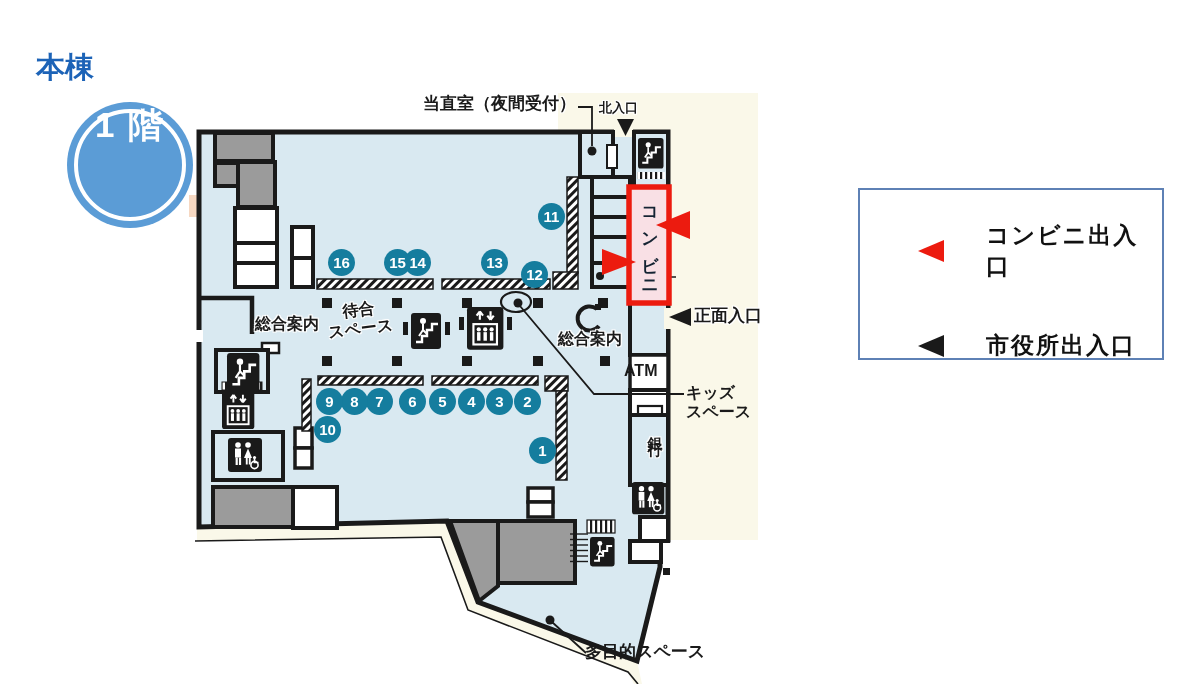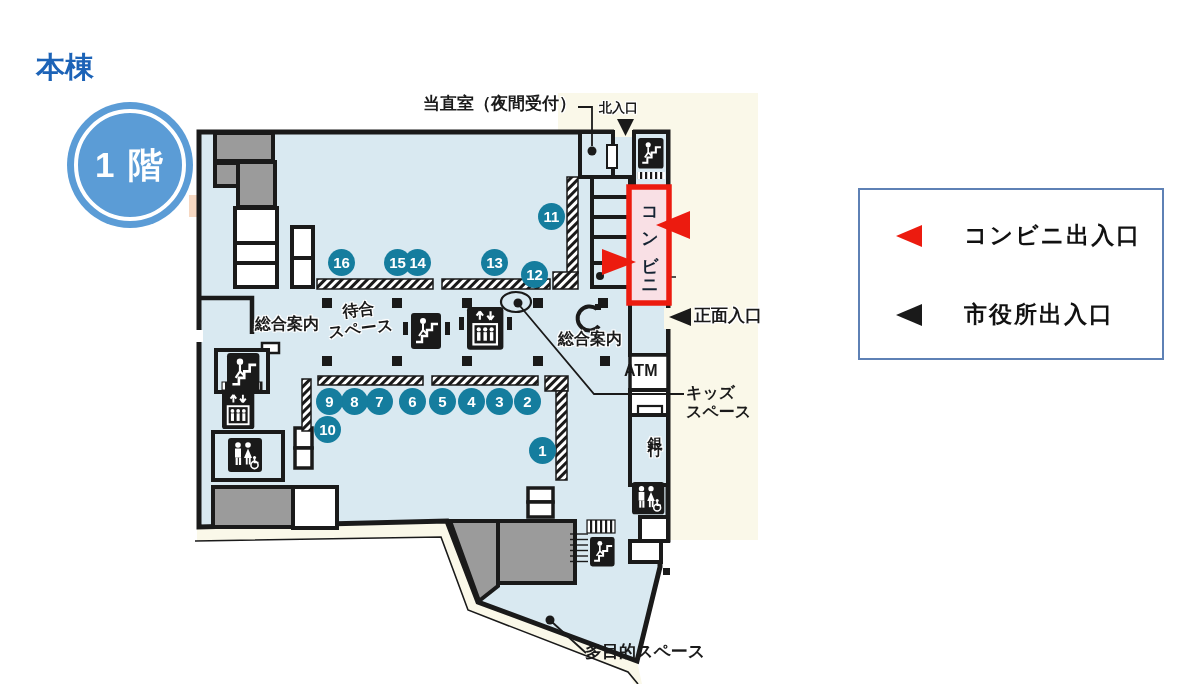--- a/index.html
+++ b/index.html
@@ -14,32 +14,32 @@
   #planSvg{position:absolute;left:0;top:0;}
 
   .lbl{position:absolute;color:#1a1a1a;font-weight:600;white-space:nowrap;
        text-shadow:-1px -1px 0 #fff,1px -1px 0 #fff,-1px 1px 0 #fff,1px 1px 0 #fff,0 0 3px #fff;
        line-height:1.2;}
   .vert{writing-mode:vertical-rl;text-orientation:upright;}
 
   .title{position:absolute;left:36px;top:48px;font-size:29px;font-weight:bold;
          color:var(--title-blue,#1C63B7);}
   .badge{position:absolute;left:67px;top:102px;width:126px;height:126px;border-radius:50%;
-         background:var(--badge-blue,#5B9CD6);display:flex;align-items:center;justify-content:center;}
+         background:var(--badge-blue,#5B9CD6);display:flex;justify-content:center;}
   .badge::after{content:"";position:absolute;inset:7px;border:4px solid #fff;border-radius:50%;}
   .badge span{color:#fff;font-size:35px;font-weight:bold;letter-spacing:2px;}
 
   .booth{position:absolute;width:27px;height:27px;border-radius:50%;
          background:var(--teal,#157D9E);color:#ffffff;font-weight:bold;font-size:15px;
          display:flex;align-items:center;justify-content:center;}
 
   .legend{position:absolute;left:858px;top:188px;width:306px;height:172px;background:#fff;
           border:2px solid var(--legend-border,#5E81B5);box-sizing:border-box;
           display:flex;flex-direction:column;justify-content:flex-start;
-          padding:30px 0 0 36px;gap:48px;}
+          padding:30px 0 0 58px;gap:48px;}
   .legend-row{display:flex;align-items:center;gap:42px;}
   .legend-row .txt{font-size:23px;font-weight:600;color:#111;letter-spacing:2px;}
   .tri-left{width:0;height:0;border-top:11px solid transparent;border-bottom:11px solid transparent;
             border-right:26px solid #000;}
   .tri-red{border-right-color:var(--red,#EC1B0F);}
   .tri-black{border-right-color:#1a1a1a;}
 </style>
 </head>
 <body>
 

